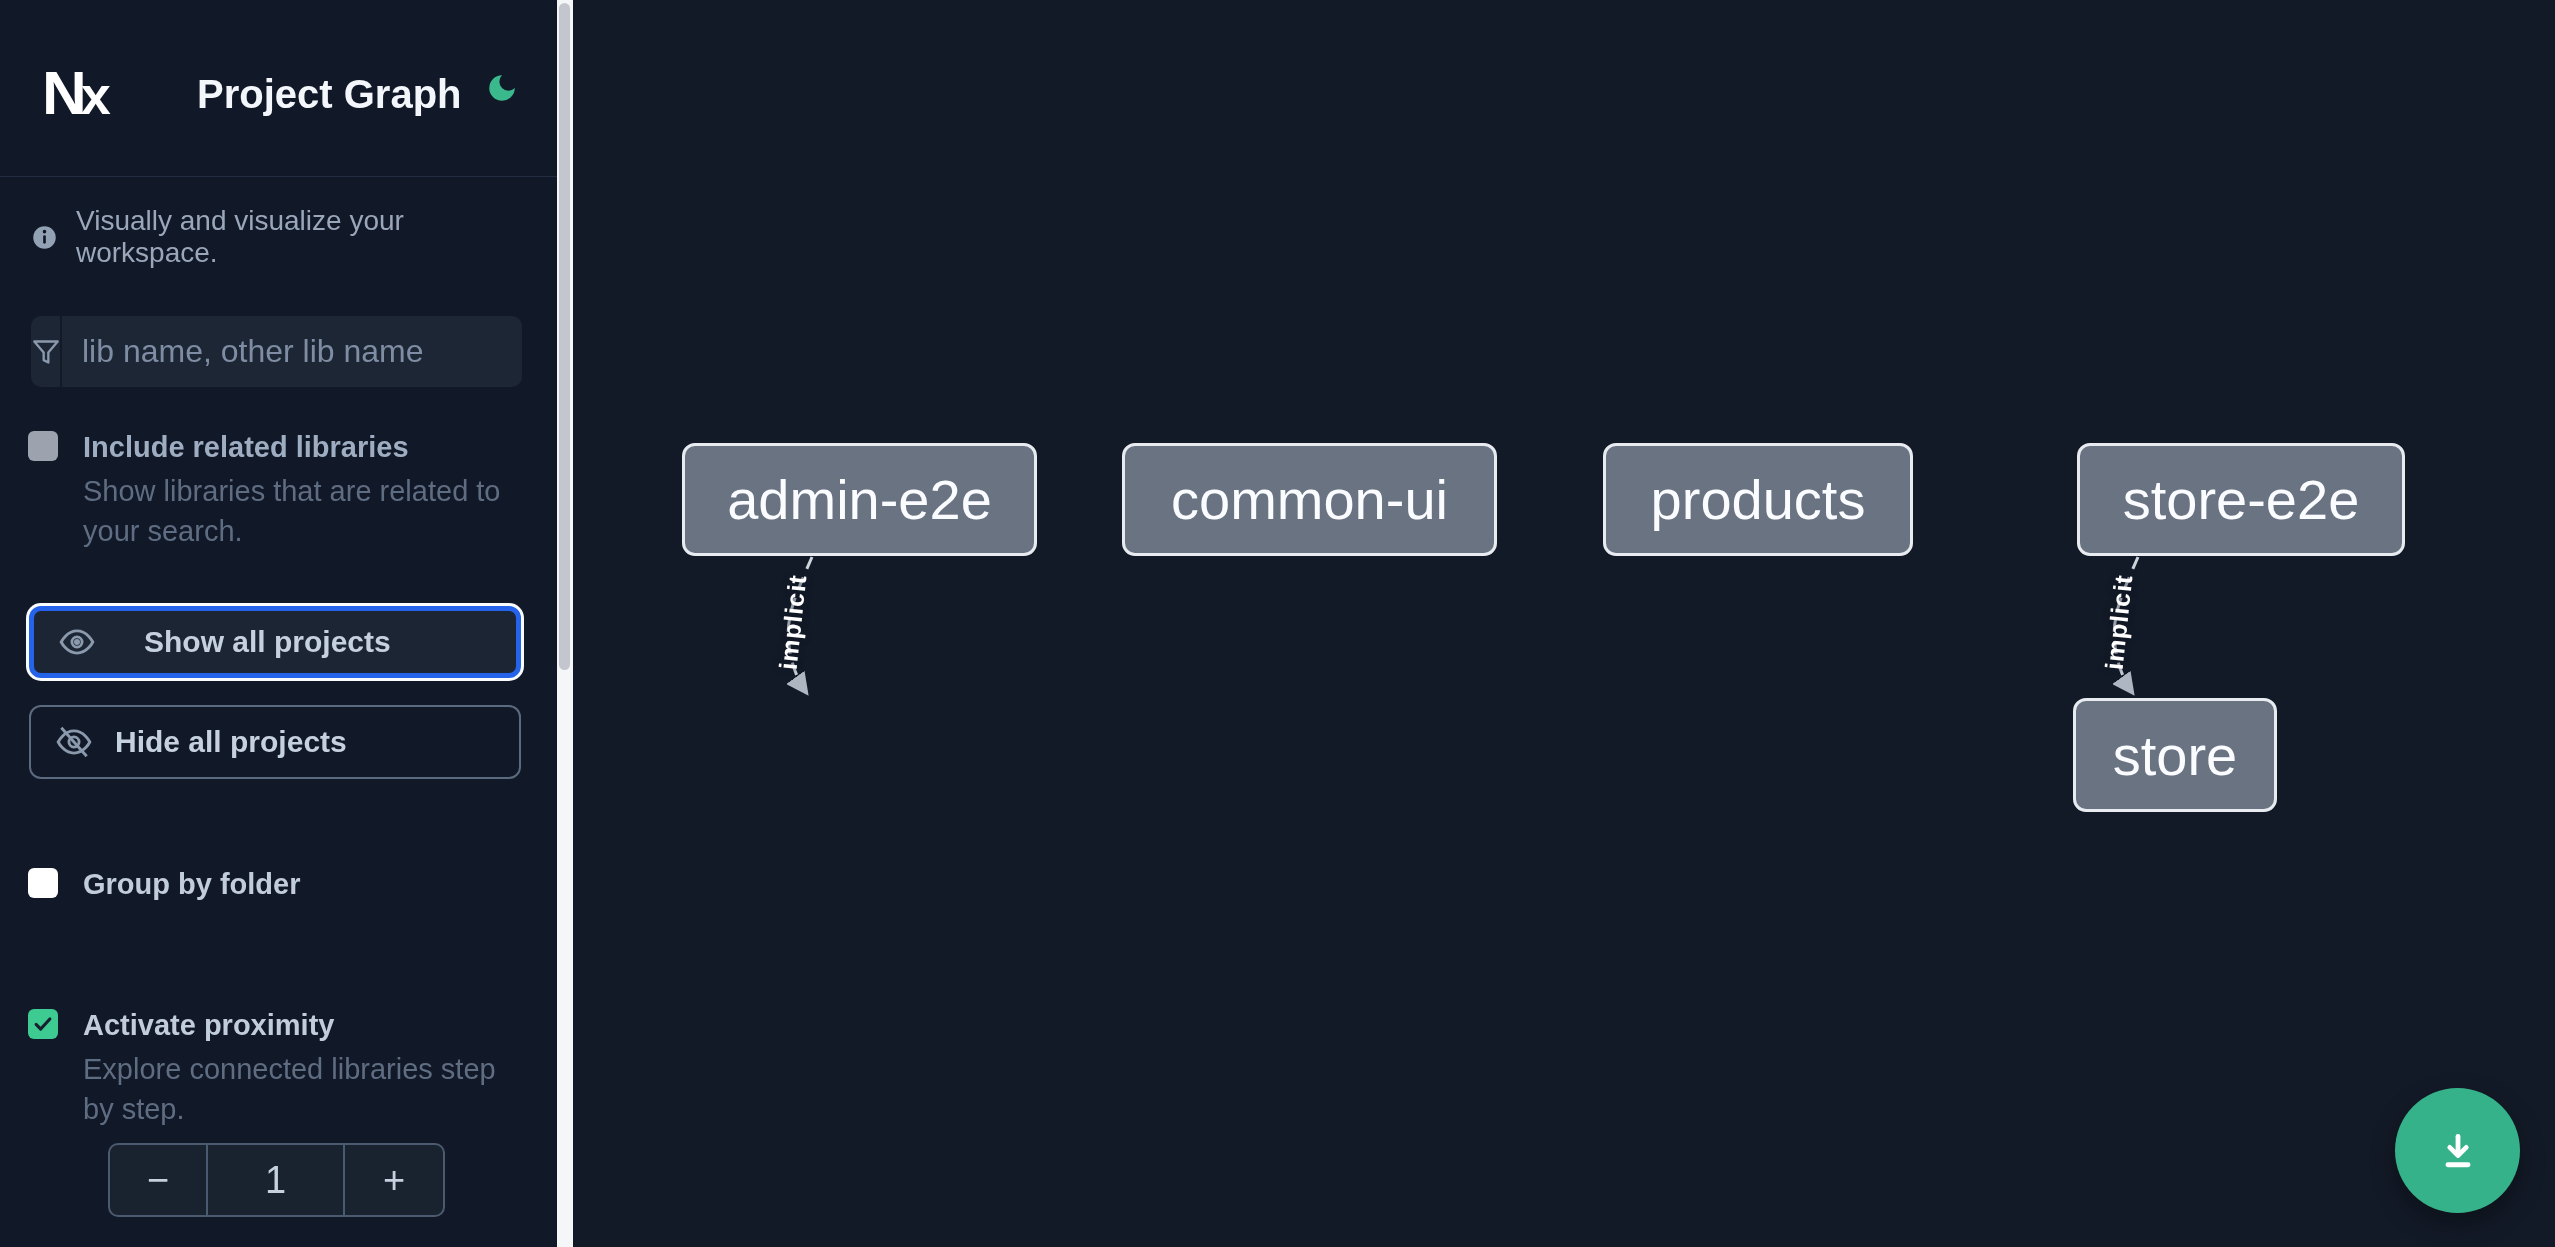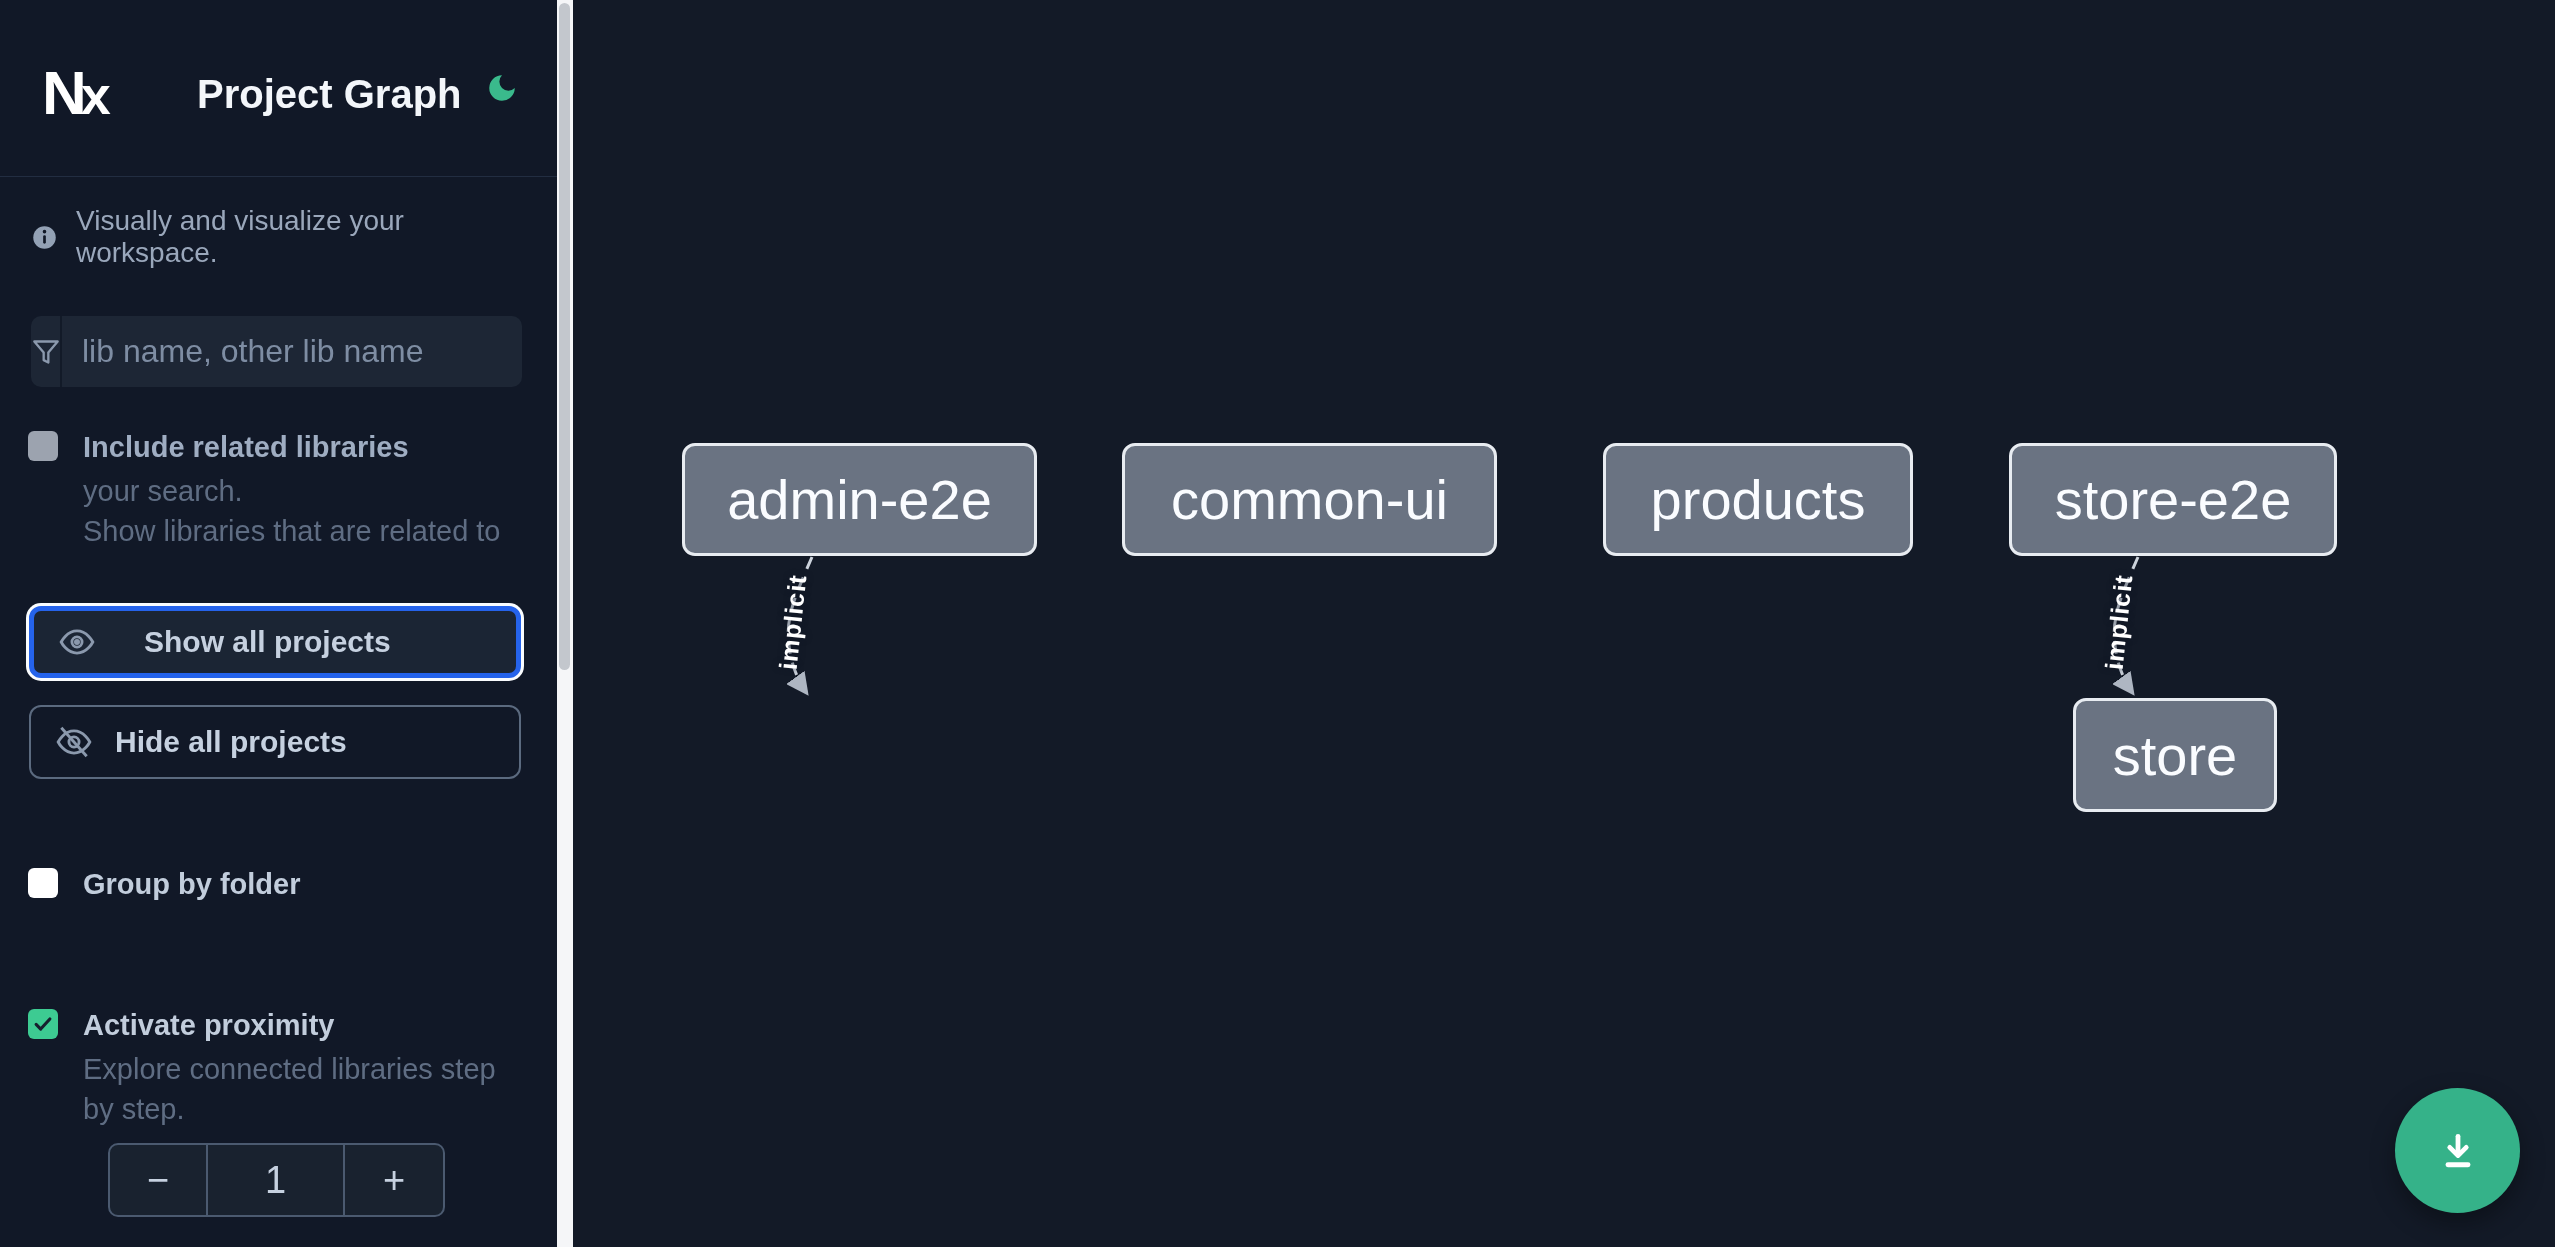--- a/index.html
+++ b/index.html
@@ -107,22 +107,22 @@
             <polygon points="22 3 2 3 10 12.5 10 19 14 21 14 12.5 22 3"></polygon>
           </svg>
       </span>
       <input type="text" value="" placeholder="lib name, other lib name" style="">
     </div>
 
     <div class="opt" style="top:429px">
       <span class="cb cb-gray"></span>
       <div class="opt-label dim">Include related libraries</div>
       <div class="opt-desc">
+        <div>Show libraries that are related to</div>
         <div>your search.</div>
-        <div>Show libraries that are related to</div>
       </div>
     </div>
 
     <button class="sb-btn" id="btn-show">
       <svg width="38" height="38" viewBox="0 0 24 24" fill="none" stroke="#8b99ad" stroke-width="1.8">
         <path d="M2 12s3.5-7 10-7 10 7 10 7-3.5 7-10 7-10-7-10-7z"></path>
           <circle cx="12" cy="12" r="3.2"></circle>
           <circle cx="12" cy="12" r="1" fill="#8b99ad"></circle>
       </svg>
       <span class="lbl">Show all projects</span>
@@ -178,21 +178,21 @@
       <path d="M 239 557 C 224 592 212 616 216 645 C 218 664 225 681 233 692" fill="none" stroke="#ccd3dc" stroke-width="3" stroke-dasharray="13 9" marker-end="url(#arrow)"></path>
       <path d="M 1565 557 C 1550 592 1538 616 1542 645 C 1544 664 1551 681 1559 692" fill="none" stroke="#ccd3dc" stroke-width="3" stroke-dasharray="13 9" marker-end="url(#arrow)"></path>
     </svg>
 
     <div class="edge-label" style="left:220px; top:622px">implicit</div>
     <div class="edge-label" style="left:1546px; top:622px">implicit</div>
 
     <div class="node" style="left:109px;  top:443px; width:355px; height:113px">admin-e2e</div>
     <div class="node" style="left:549px; top:443px; width:375px; height:113px">common-ui</div>
     <div class="node" style="left:1030px;top:443px; width:310px; height:113px">products</div>
-    <div class="node" style="left:1436px;top:443px; width:328px; height:113px">store-e2e</div>
+    <div class="node" style="left:1504px;top:443px; width:328px; height:113px">store-e2e</div>
     <div class="node" style="left:1500px;top:698px; width:204px; height:114px">store</div>
 
     <button id="fab">
       <svg width="44" height="44" viewBox="0 0 24 24" fill="none" stroke="#ffffff" stroke-width="2.6" stroke-linecap="round" stroke-linejoin="round">
         <line x1="12" y1="4" x2="12" y2="14"></line>
         <polyline points="7.5 10 12 14.5 16.5 10"></polyline>
         <line x1="6.5" y1="19.5" x2="17.5" y2="19.5"></line>
       </svg>
     </button>
 

